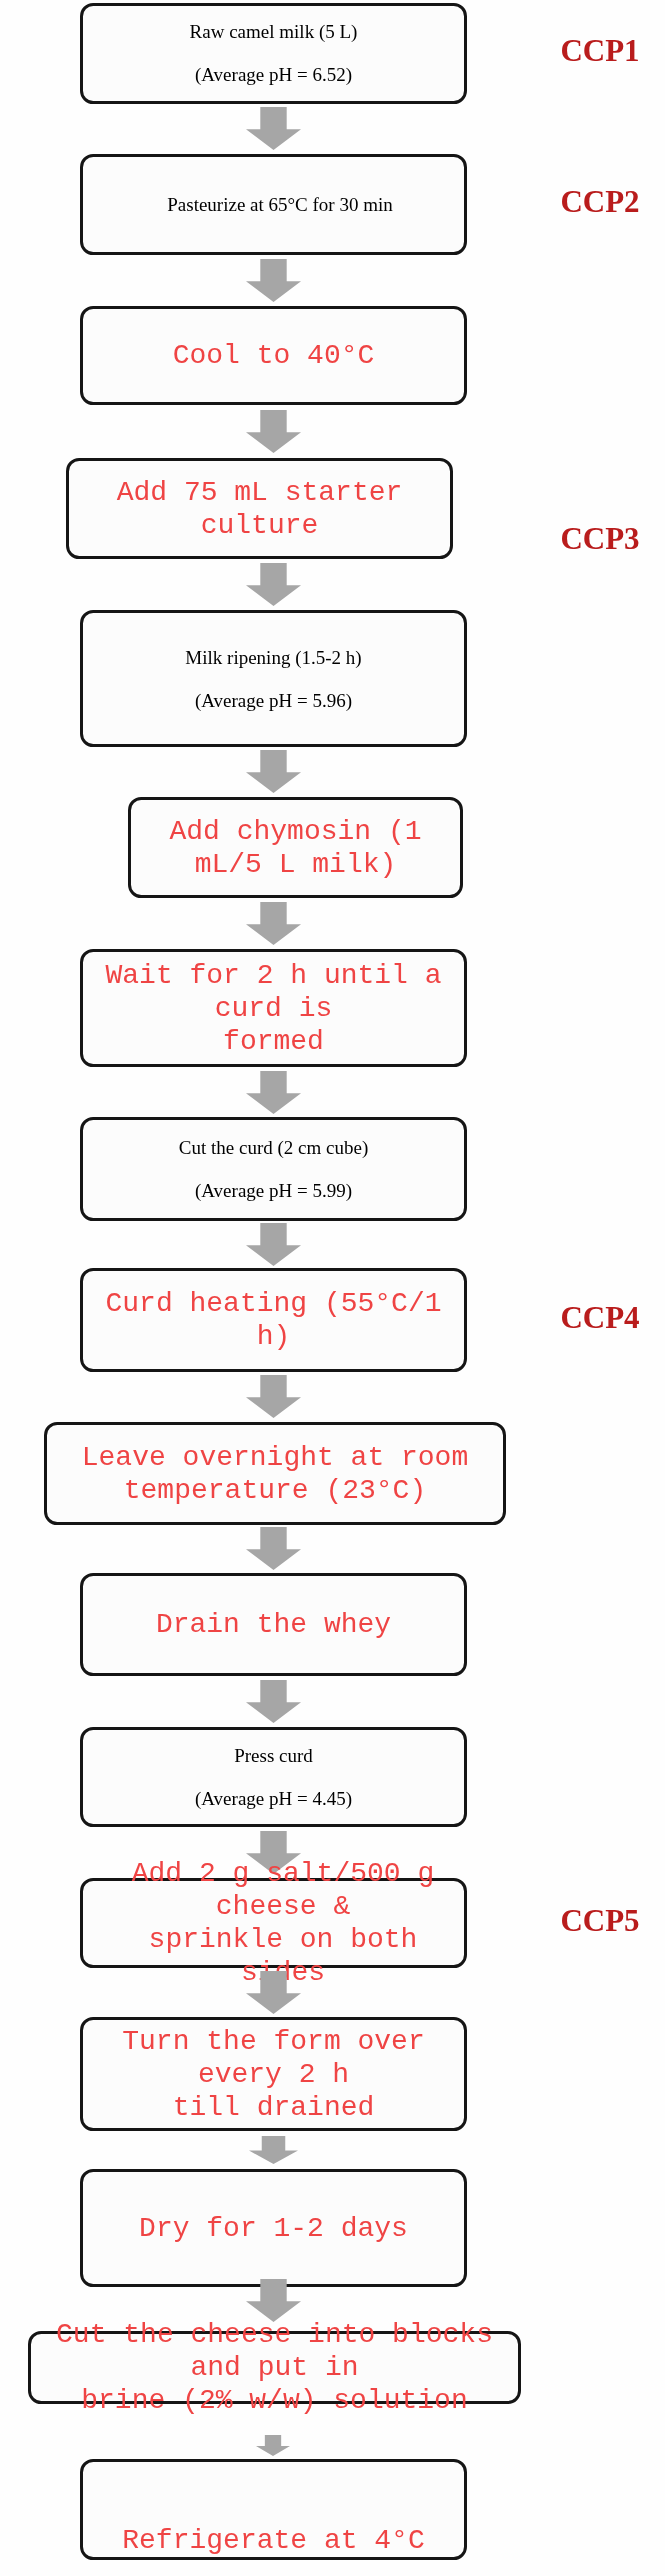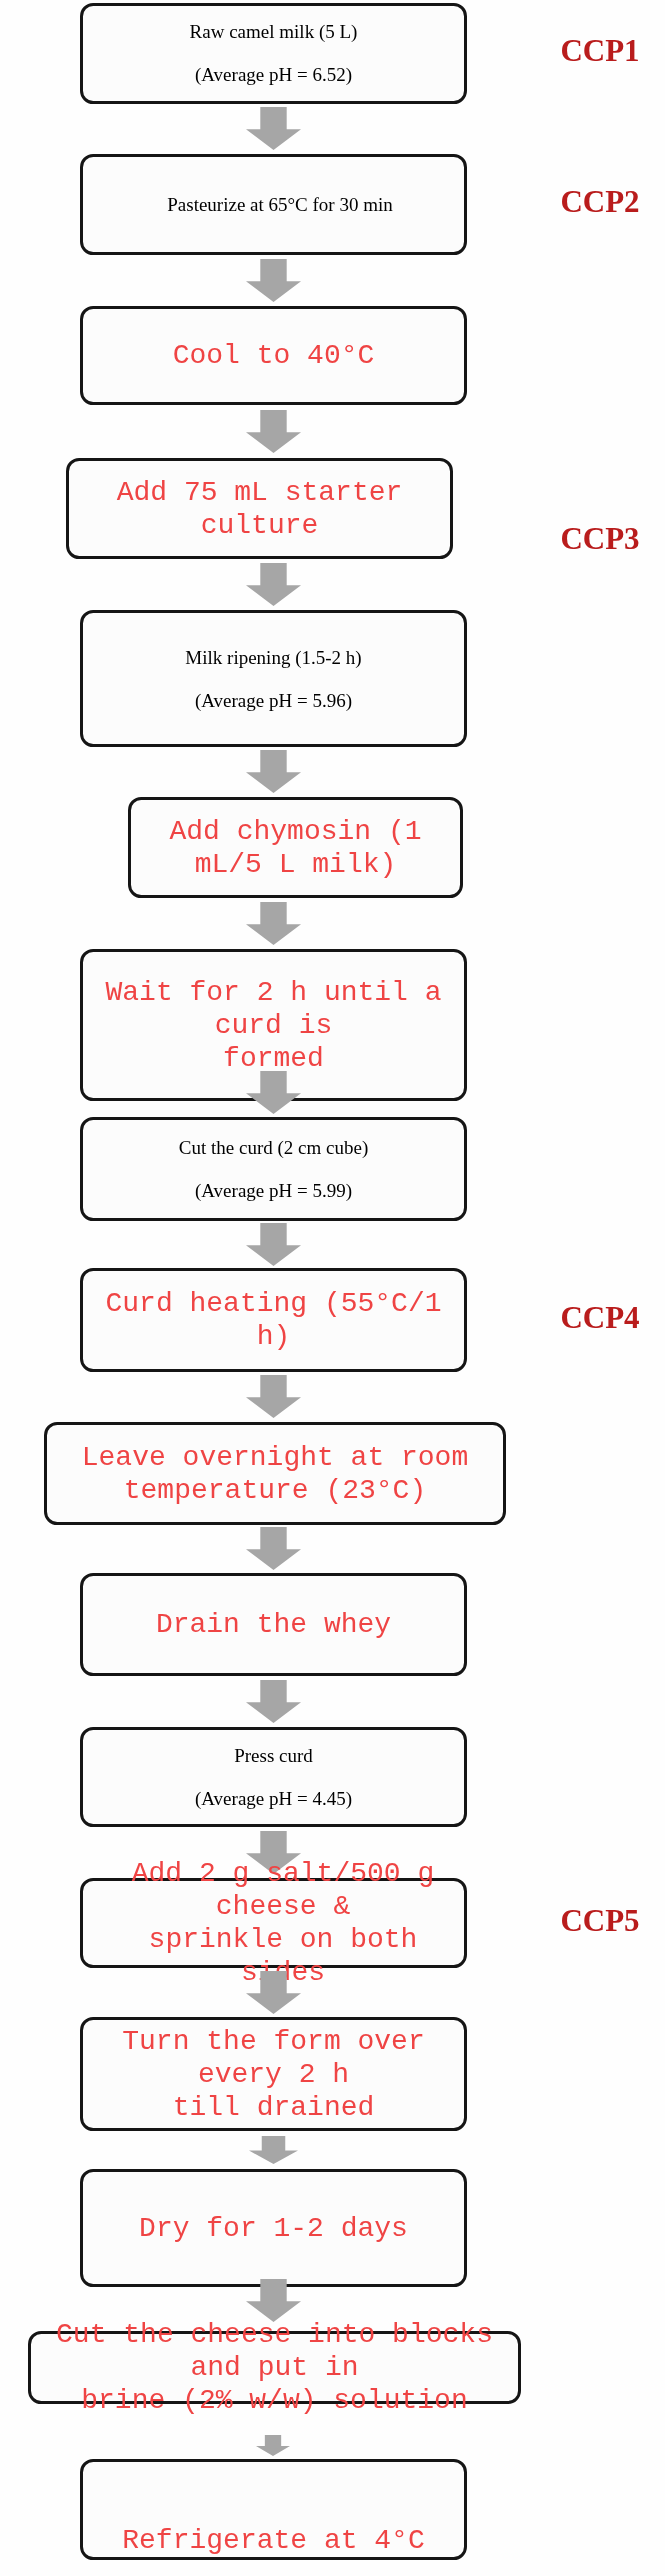--- a/index.html
+++ b/index.html
@@ -79,21 +79,21 @@
     <div class="flow-arrow" style="width: 55px; height: 43px; left: 246px; top: 563px;"></div>
     <div class="step-box serif" style="top: 610px; left: 80px; width: 387px; height: 137px;">
     <span class="step-label">Milk ripening (1.5-2 h)
 (Average pH = 5.96)</span>
   </div>
     <div class="flow-arrow" style="width: 55px; height: 43px; left: 246px; top: 750px;"></div>
     <div class="step-box" style="top: 797px; left: 80px; width: 335px; height: 101px; margin-left: 48px;">
     <span class="step-label">Add chymosin (1 mL/5 L milk)</span>
   </div>
     <div class="flow-arrow" style="width: 55px; height: 43px; left: 246px; top: 902px;"></div>
-    <div class="step-box" style="top: 949px; left: 80px; width: 387px; height: 152px;">
+    <div class="step-box" style="top: 949px; left: 80px; width: 387px; height: 118px;">
     <span class="step-label">Wait for 2 h until a curd is
 formed</span>
   </div>
     <div class="flow-arrow" style="width: 55px; height: 43px; left: 246px; top: 1071px;"></div>
     <div class="step-box serif" style="top: 1117px; left: 80px; width: 387px; height: 104px;">
     <span class="step-label">Cut the curd (2 cm cube)
 (Average pH = 5.99)</span>
   </div>
     <div class="flow-arrow" style="width: 55px; height: 43px; left: 246px; top: 1223px;"></div>
     <div class="step-box" style="top: 1268px; left: 80px; width: 387px; height: 104px;">

